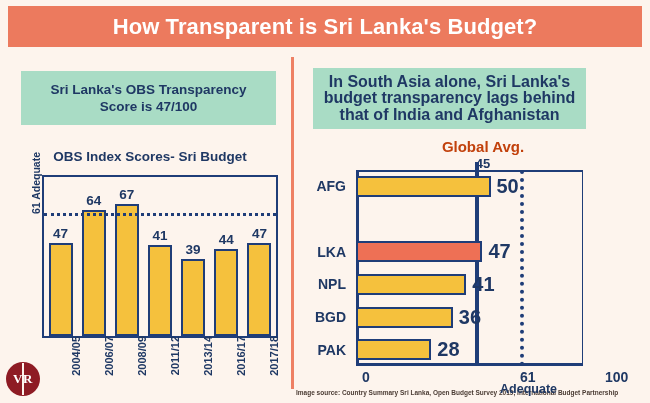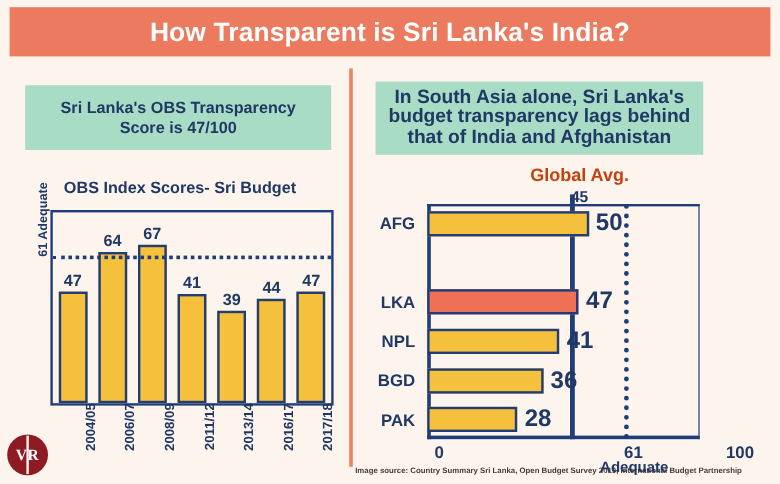--- a/index.html
+++ b/index.html
@@ -313,21 +313,21 @@
     font-weight: bold;
     white-space: nowrap;
   }
 </style>
 </head>
 <body>
 
 <div id="infographic">
 
   <div id="title-bar">
-    <div id="title-text">How Transparent is Sri Lanka's India?</div>
+    <div id="title-text">How Transparent is Sri Lanka's Budget?</div>
   </div>
 
   <div id="panel-divider"></div>
 
   <div class="callout" id="callout-left">Sri Lanka's OBS Transparency Score is 47/100</div>
 
   <div class="callout" id="callout-right">In South Asia alone, Sri Lanka's budget transparency lags behind that of India and Afghanistan</div>
 
   <div id="left-chart-title">OBS Index Scores- Sri Budget</div>
   <div id="left-plot">

